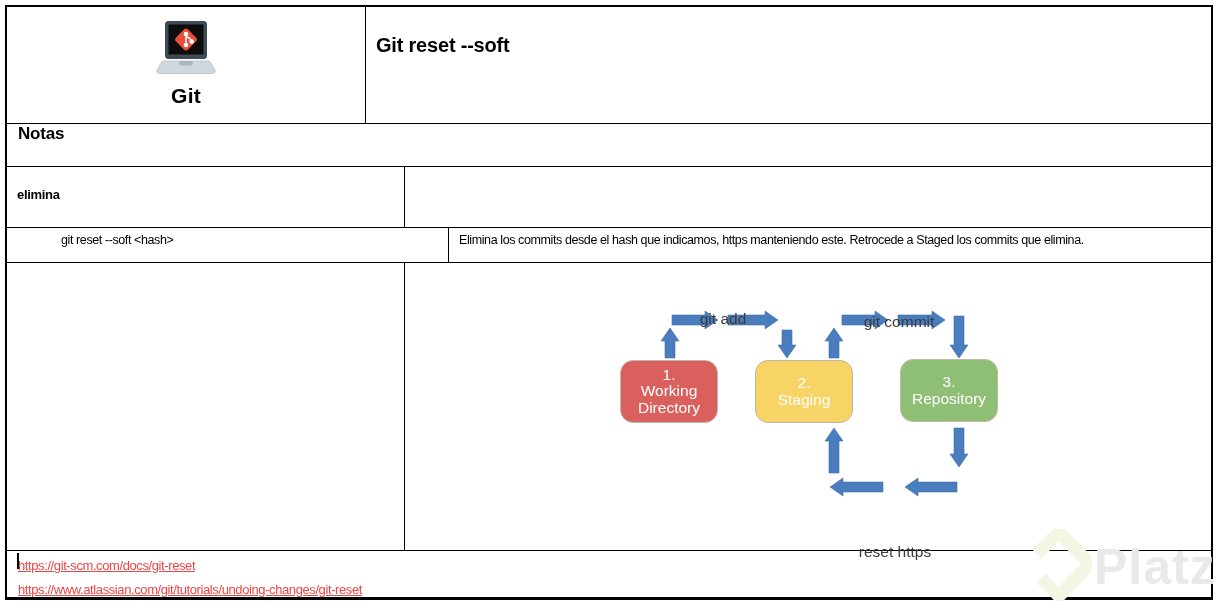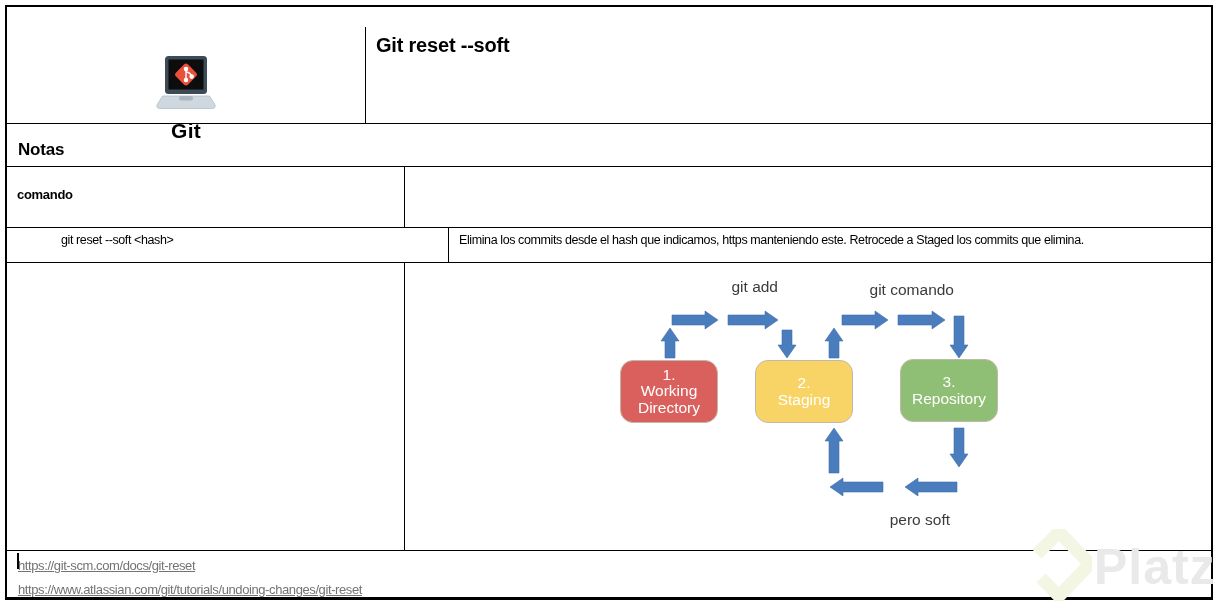--- a/index.html
+++ b/index.html
@@ -8,59 +8,59 @@
 
   .page { position:absolute; left:5px; top:5px; width:1208px; height:595px;
           border:2px solid #000; background:#fff; }
 
   .row { position:relative; width:100%; border-bottom:1px solid #000; display:flex; }
   .row:last-child { border-bottom:none; }
 
   
   .row-top { height:117px; }
   .cell-logo { width:359px; border-right:1px solid #000; display:flex; flex-direction:column;
-               align-items:center; justify-content:flex-start; padding-top:28px;margin-top:20px; }
+               align-items:center; justify-content:flex-start; padding-top:13px; }
   .logo-label { font-size:21px; font-weight:bold; color:#000; margin-top:4px; letter-spacing:0.2px; }
   .cell-title { flex:1; padding:27px 0 0 10px; }
   .page-title { font-size:20px; font-weight:bold; color:#000; letter-spacing:-0.2px; }
 
   
-  .row-notas { height:43px; align-items:flex-end; }
+  .row-notas { height:43px; align-items:flex-start; }
   .notas-heading { font-size:17px; font-weight:bold; padding:0 0 6px 11px; letter-spacing:-0.2px; }
 
   
   .row-thead { height:61px; }
   .row-thead .c1, .row-tdata .c1, .row-diagram .c1 { width:398px; border-right:1px solid #000; }
   .row-thead .c2, .row-tdata .c2, .row-diagram .c2 { flex:1; }
   .row-thead .c1, .row-thead .c2 { padding:20px 0 0 10px; font-weight:bold; font-size:13px; letter-spacing:-0.3px; }
 
   
   .row-tdata { height:35px;padding-left:44px; }
   .row-tdata .c1, .row-tdata .c2 { padding:5px 0 0 10px; font-size:12.5px; letter-spacing:-0.4px; white-space:nowrap; }
 
   
   .row-diagram { height:288px; }
 
   
   .row-links { height:47px; display:block; padding:3px 0 0 11px; }
-  .link { display:block; font-size:13px; letter-spacing:-0.4px; color:#737373;
+  .link { display:block; font-size:13px; letter-spacing:-0.4px; color:#ef4444;
           text-decoration:underline; line-height:24px; width:max-content; cursor:pointer; }
   .text-caret { position:absolute; left:10px; top:2px; width:1.5px; height:16px; background:#000; }
 
   
   .diagram { position:absolute; left:603px; top:263px; width:410px; height:270px; }
   .diagram svg { position:absolute; left:0; top:0; }
   .dbox { position:absolute; width:98px; height:63px; border-radius:13px;
           border:1px solid #c1b8ac; color:#fff; font-size:15.5px; line-height:16.5px;
           display:flex; align-items:center; justify-content:center; text-align:center;
           white-space:pre-line; }
   .dbox-1 { left:10px;  top:90px; }
   .dbox-2 { left:145px; top:90px; }
   .dbox-3 { left:290px; top:89px; }
-  .dlabel { position:absolute; font-size:15.5px; color:#3b3b3b; text-align:right; width:110px; }
+  .dlabel { position:absolute; font-size:15.5px; color:#3b3b3b; text-align:center; width:110px;margin-top:32px; }
   .dlabel-add    { left:58px;  top:8px;  }
   .dlabel-commit { left:234px; top:11px; }
   .dlabel-reset  { left:230px; top:241px; }
 
   
   .watermark { position:absolute; left:1022px; top:527px; width:221px; height:75px; z-index:6; }
   .watermark-logo { position:absolute; left:4px; top:2px; }
   .watermark-text { position:absolute; left:72px; top:11px; font-size:50px; font-weight:bold;
                     color:#e9e9e9; letter-spacing:1px; }
 </style>
@@ -94,21 +94,21 @@
     <div class="cell-title">
       <span class="page-title">Git reset --soft</span>
     </div>
   </div>
 
   <div class="row row-notas">
     <div class="notas-heading">Notas</div>
   </div>
 
   <div class="row row-thead">
-    <div class="c1">comando</div>
+    <div class="c1">elimina</div>
   </div>
 
   <div class="row row-tdata">
     <div class="c1">git reset --soft &lt;hash&gt;</div>
     <div class="c2">Elimina los commits desde el hash que indicamos, https manteniendo este. Retrocede a Staged los commits que elimina.</div>
   </div>
 
   <div class="row row-diagram">
     <div class="c1"></div>
     <div class="c2"></div>
@@ -138,22 +138,22 @@
       </g>
     </svg>
     <div class="dbox dbox-1" style="background: rgb(217, 96, 92);">1.
 Working
 Directory</div>
     <div class="dbox dbox-2" style="background: rgb(248, 212, 102);">2.
 Staging</div>
     <div class="dbox dbox-3" style="background: rgb(143, 191, 116);">3.
 Repository</div>
     <div class="dlabel dlabel-add">git add</div>
-    <div class="dlabel dlabel-commit">git comando</div>
-    <div class="dlabel dlabel-reset">pero soft</div>
+    <div class="dlabel dlabel-commit">git commit</div>
+    <div class="dlabel dlabel-reset">reset https</div>
   </div>
 
 </div>
 
 <div class="watermark">
   <span class="watermark-logo">
     <svg width="66" height="72" viewBox="0 0 66 72">
       <path d="M15 49 L33 67 L64 35 L33 3 L11 25" fill="none" stroke="#f2f6e2" stroke-width="13" stroke-linejoin="miter"></path>
     </svg>
   </span>

